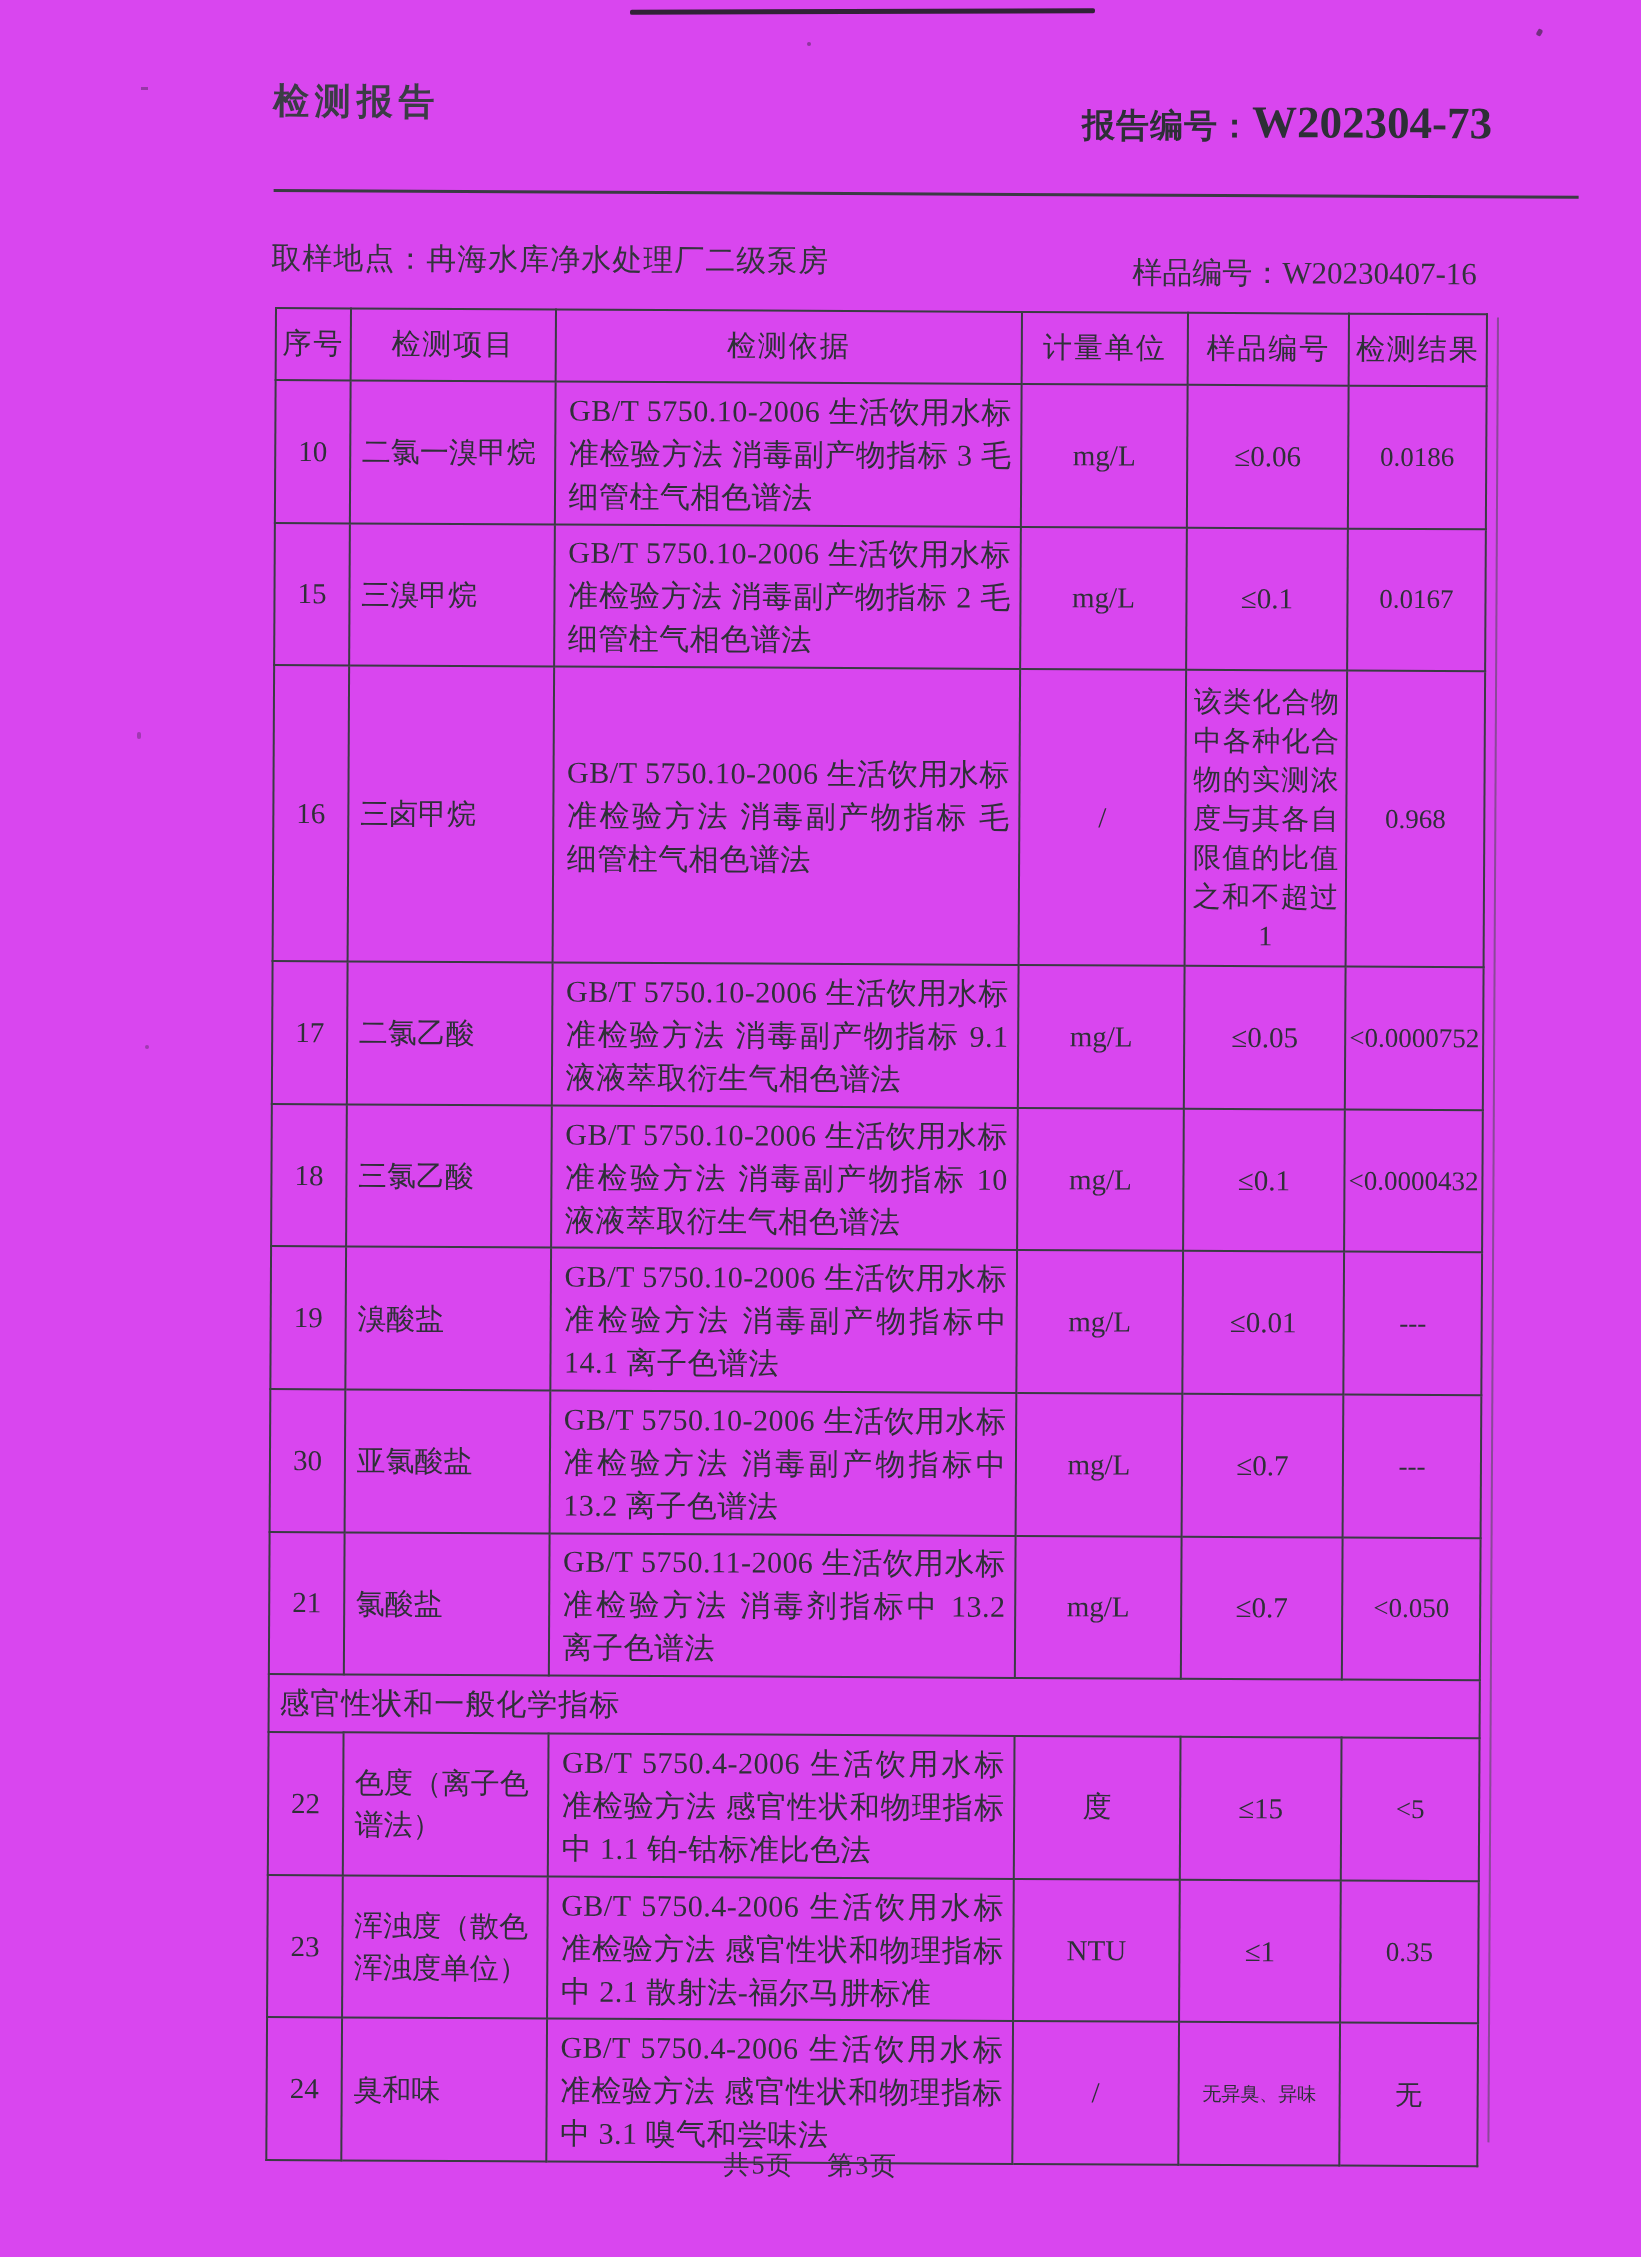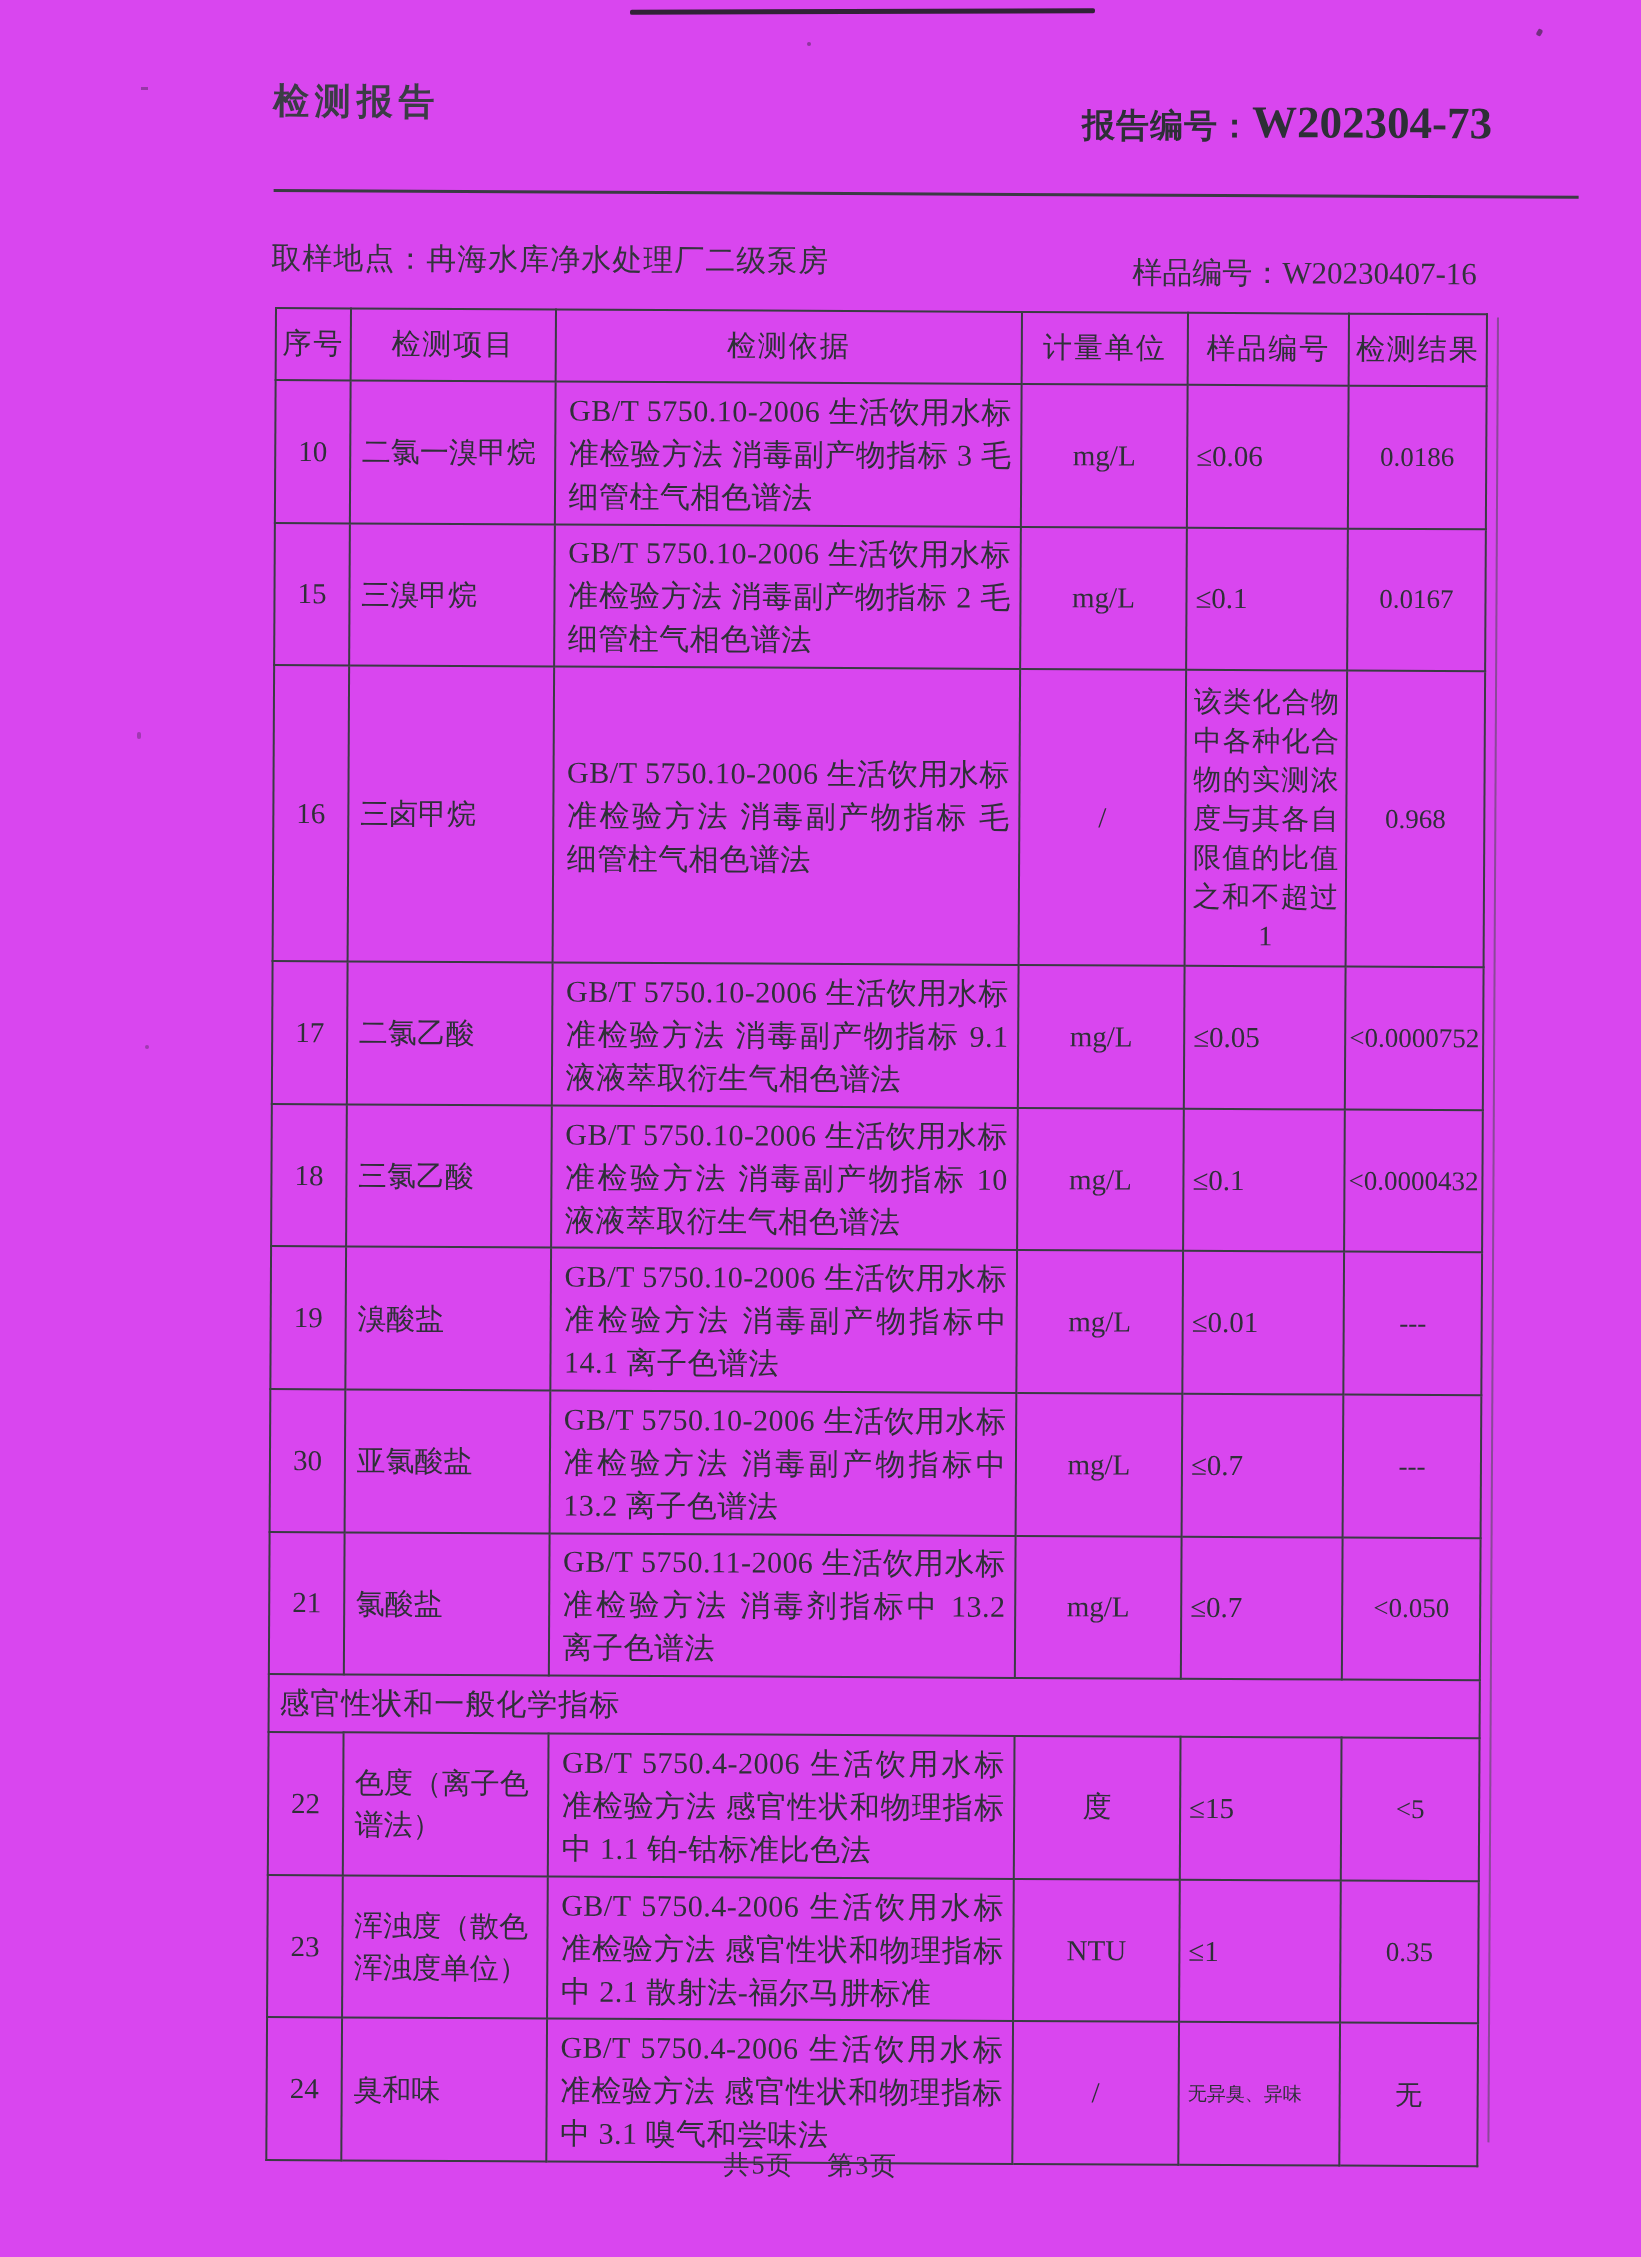--- a/index.html
+++ b/index.html
@@ -63,21 +63,21 @@
   tr.row-data{height:140px;}
   tr.row-tall{height:296px;}
   tr.row-section{height:58px;}
   td.cell-no{font-size:29px;text-align:center;}
   td.cell-item{font-size:29px;text-align:left;padding:3.9px 3.9px 3.9px 10.6px;line-height:42px;}
   td.cell-basis{
     font-size:30px;text-align:justify;
     padding:5.8px 8.7px 5.8px 12.6px;line-height:43px;letter-spacing:0.5px;
   }
   td.cell-unit{font-size:29px;text-align:center;}
-  td.cell-limit{font-size:29px;padding:8px;}
+  td.cell-limit{font-size:29px;text-align:center;padding:8px;}
   td.cell-limit.limit-para{
     font-size:28px;line-height:39px;text-align:justify;text-align-last:center;
     padding:7.7px 6.8px;
   }
   td.cell-limit.limit-snug{font-size:19px;letter-spacing:0;white-space:nowrap;}
   td.cell-result{font-size:27px;text-align:center;white-space:nowrap;padding:0;}
   td.cell-section{
     font-size:30px;text-align:left;padding-left:9.7px;letter-spacing:1px;
   }
 

